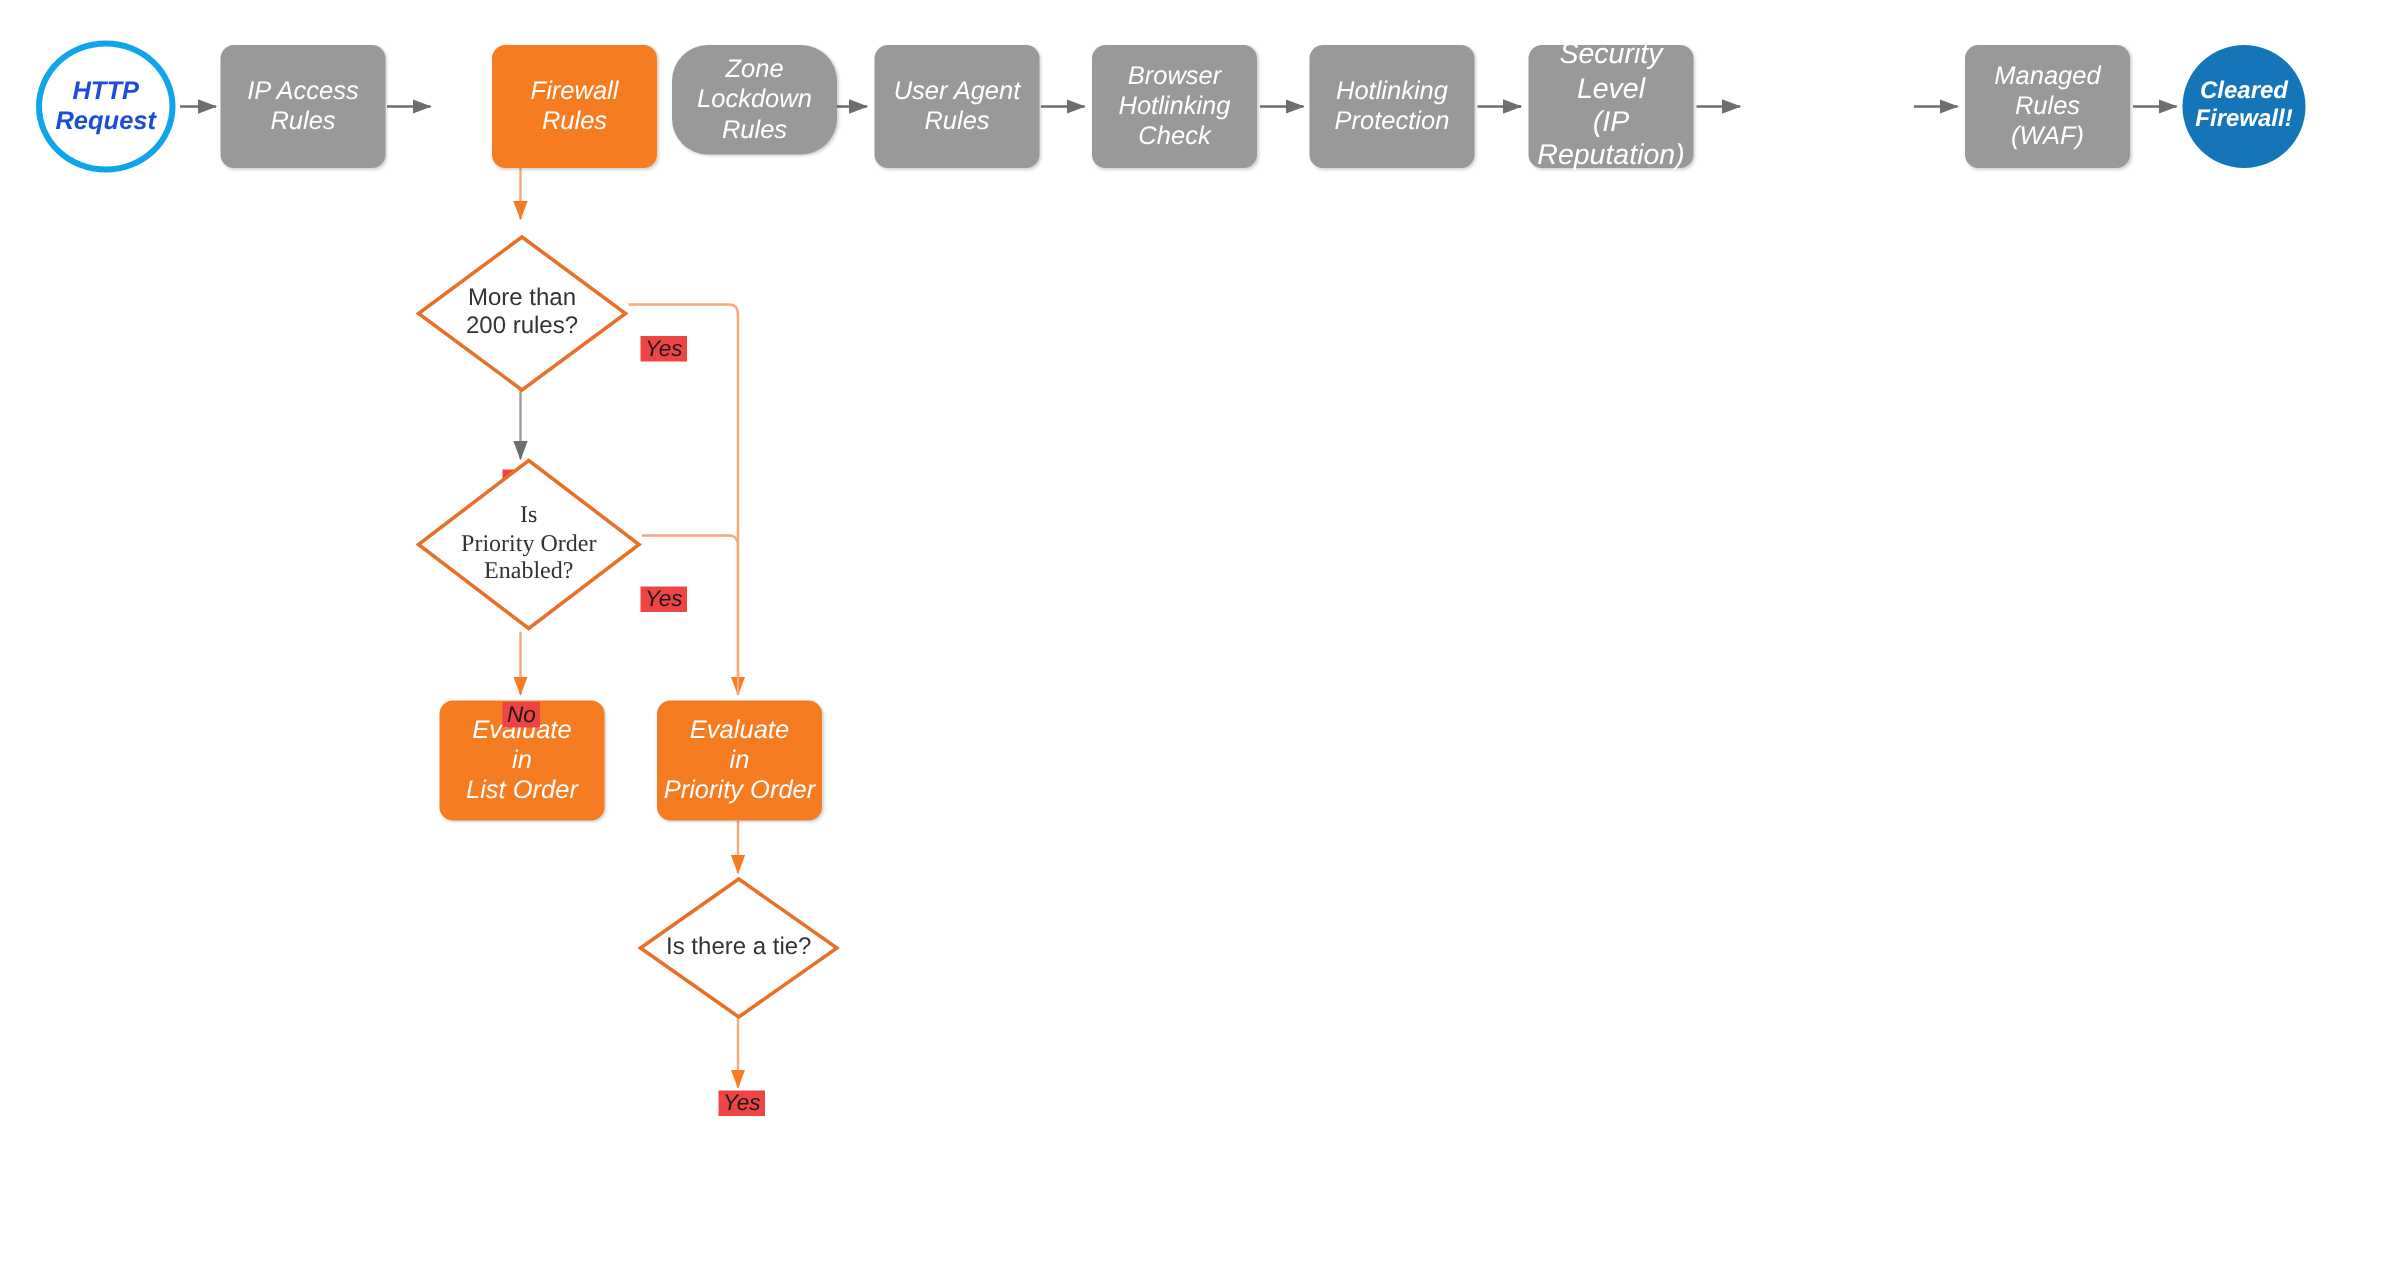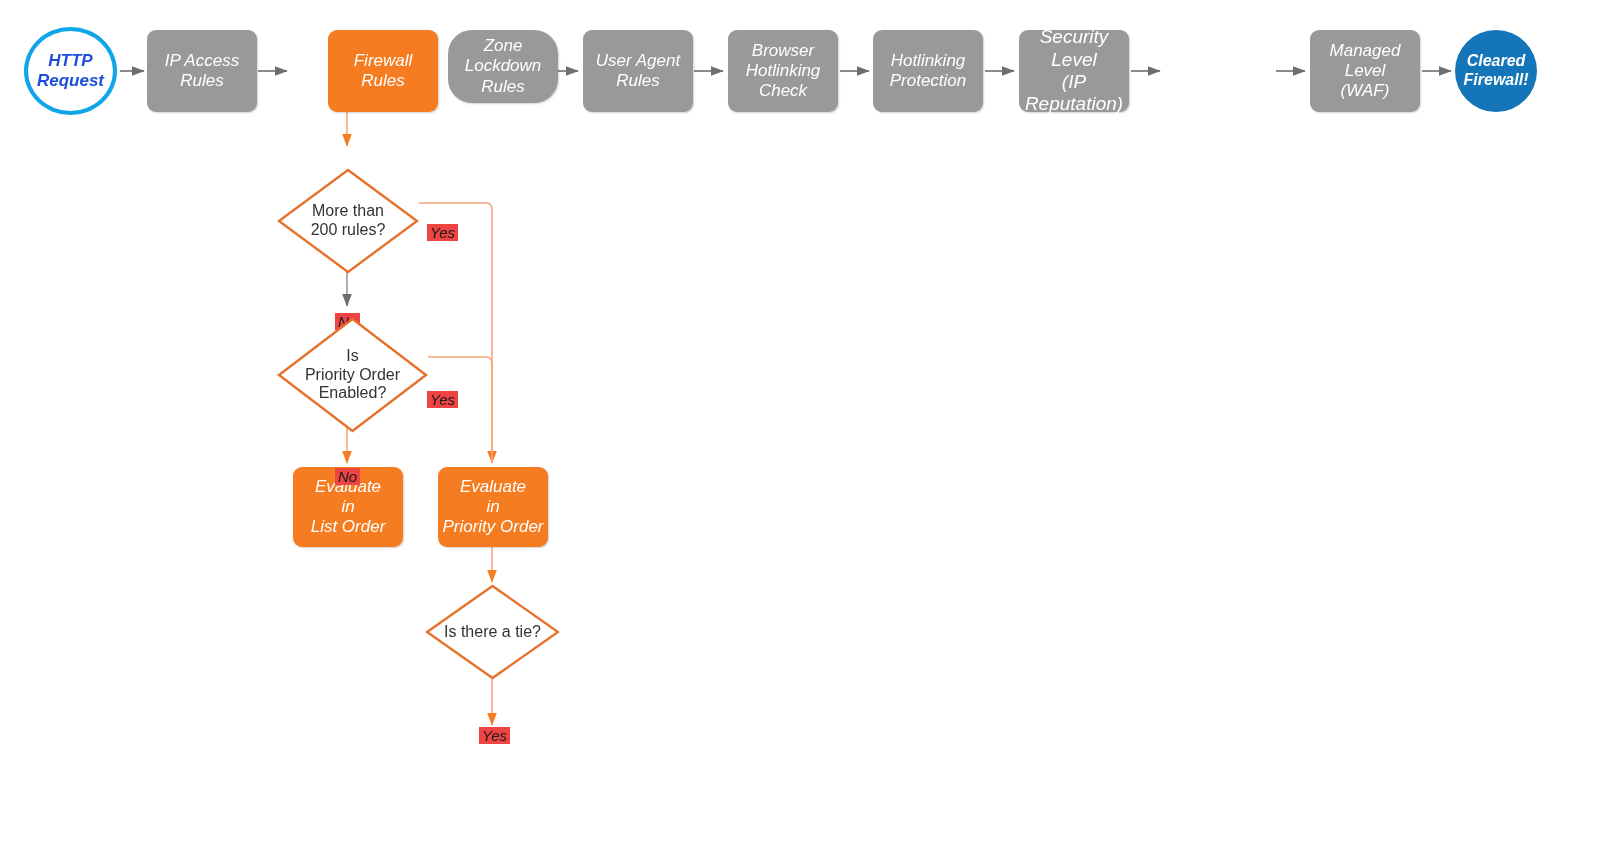--- a/index.html
+++ b/index.html
@@ -196,38 +196,38 @@
 
   <div class="node box gray" style="left:1019px; top:30px; width:110px; height:82px; font-size:19px;">
     <span class="label">Security
 Level
 (IP Reputation)</span>
   </div>
 
 
   <div class="node box gray" style="left:1310px; top:30px; width:110px; height:82px;">
     <span class="label">Managed
-Level
+Rules
 (WAF)</span>
   </div>
 
   <div class="node circle filled" style="left:1455px; top:30px; width:82px; height:82px;">
     <span class="label">Cleared
 Firewall!</span>
   </div>
 
-  <div class="node diamond" style="left:277px; top:168px; width:142px; height:106px;justify-content:center;">
+  <div class="node diamond" style="left:277px; top:156px; width:142px; height:106px;justify-content:center;">
     <svg class="dshape" viewBox="0 0 142 106" preserveAspectRatio="none">
       <polygon points="71,2 140,53 71,104 2,53" fill="#ffffff" stroke="#E8712A" stroke-width="2.4"></polygon>
     </svg>
     <span class="label">More than
 200 rules?</span>
   </div>
 
-  <div class="node diamond" style="left:277px; top:317px; width:151px; height:116px;">
+  <div class="node diamond" style="left:277px; top:305px; width:151px; height:116px;font-family:Liberation Serif, serif;">
     <svg class="dshape" viewBox="0 0 151 116" preserveAspectRatio="none">
       <polygon points="75.5,2 149,58 75.5,114 2,58" fill="#ffffff" stroke="#E8712A" stroke-width="2.4"></polygon>
     </svg>
     <span class="label">Is
 Priority Order
 Enabled?</span>
   </div>
 
   <div class="node diamond" style="left:425px; top:584px; width:135px; height:96px;">
     <svg class="dshape" viewBox="0 0 135 96" preserveAspectRatio="none">

